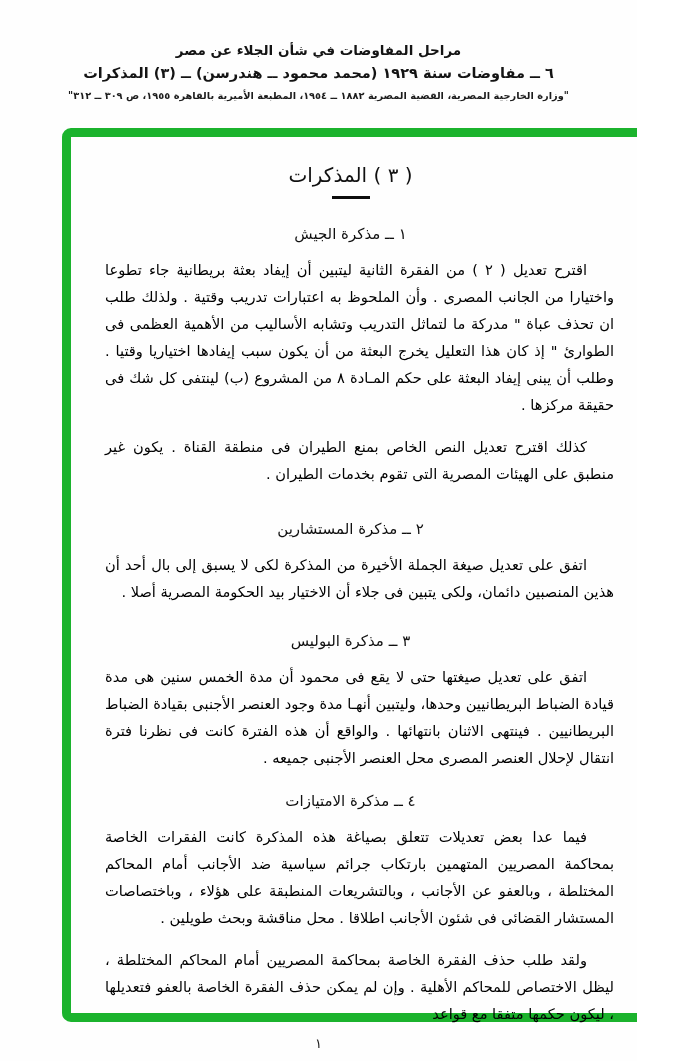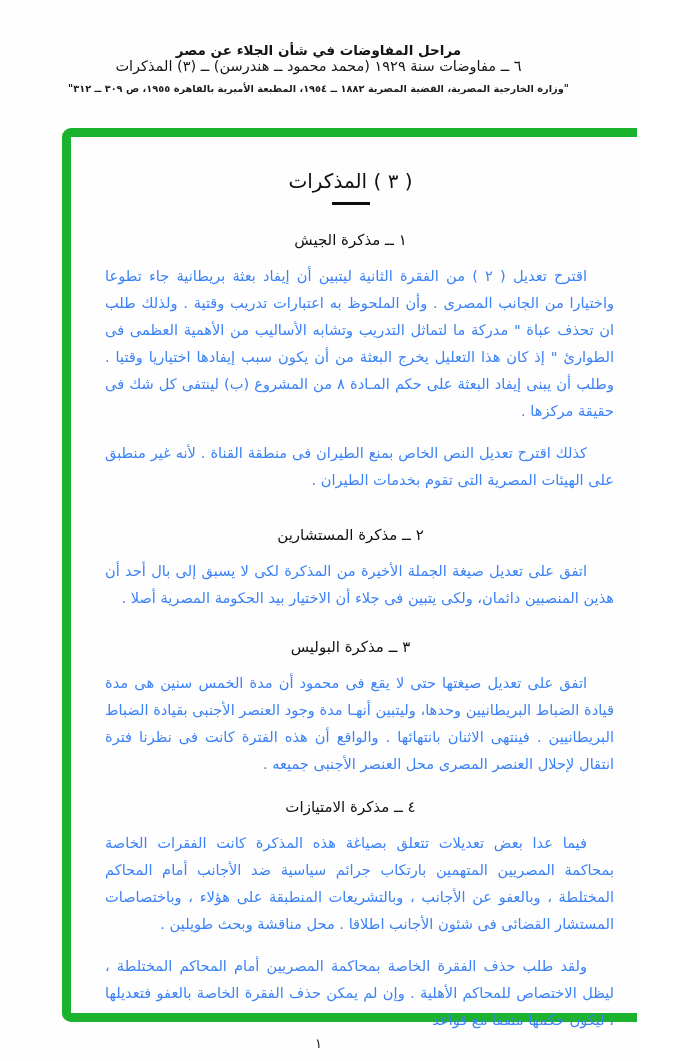--- a/index.html
+++ b/index.html
@@ -25,21 +25,22 @@
     text-align: center;
     direction: rtl;
   }
   .header-title {
     font-size: 13.5px;
     font-weight: bold;
     letter-spacing: 0.2px;
   }
   .header-subtitle {
     font-size: 14.5px;
-    font-weight: normal;
+    font-weight: bold;
+    margin-top: 7px;
   }
   .header-source {
     font-size: 9.8px;
     font-weight: bold;
     margin-top: 9px;
     color: #1c1c1c;
   }
   
   .green-box {
     position: absolute;
@@ -50,21 +51,21 @@
     box-sizing: border-box;
     border: 9px solid #1bb32d;
     border-radius: 9px;
     background: #fefefe;
     direction: rtl;
     padding: 15px 24px 0 16px;
   }
   .doc-title {
     text-align: center;
     font-size: 20px;
-    margin-top: 17px;
+    margin-top: 11px;
     color: #101010;
   }
   .title-rule {
     width: 38px;
     height: 2.5px;
     background: #0d0d0d;
     margin: 9px auto 0 auto;
   }
   .sec-heading {
     text-align: center;
@@ -77,21 +78,21 @@
   .sec-advisers .sec-heading { margin-top: 33px; }
   .sec-police   .sec-heading { margin-top: 27px; }
   .sec-capitulations .sec-heading { margin-top: 21px; }
   .para {
     margin: 0 0 15px 18px;
     font-size: 14.6px;
     line-height: 27px;
     text-align: justify;
     text-align-last: right;
     text-indent: 27px;
-    color: #3b82f6;
+    color: #000000;
   }
   
   .page-number {
     position: absolute;
     bottom: 10px;
     left: 0;
     right: 0;
     text-align: center;
     font-size: 13px;
     color: #1a1a1a;
@@ -109,21 +110,21 @@
   </header>
 
   <div class="green-box">
 
     <div class="doc-title">( ٣ ) المذكرات</div>
     <div class="title-rule"></div>
 
     <section class="sec-army">
       <h2 class="sec-heading">١ ــ مذكرة الجيش</h2>
       <p class="para">اقترح تعديل ( ٢ ) من الفقرة الثانية ليتبين أن إيفاد بعثة بريطانية جاء تطوعا واختيارا من الجانب المصرى . وأن الملحوظ به اعتبارات تدريب وقتية . ولذلك طلب ان تحذف عباة " مدركة ما لتماثل التدريب وتشابه الأساليب من الأهمية العظمى فى الطوارئ " إذ كان هذا التعليل يخرج البعثة من أن يكون سبب إيفادها اختياريا وقتيا . وطلب أن يبنى إيفاد البعثة على حكم المـادة ٨ من المشروع (ب) لينتفى كل شك فى حقيقة مركزها .</p>
-      <p class="para">كذلك اقترح تعديل النص الخاص بمنع الطيران فى منطقة القناة . لأنه غير منطبق على الهيئات المصرية التى تقوم بخدمات الطيران .</p>
+      <p class="para">كذلك اقترح تعديل النص الخاص بمنع الطيران فى منطقة القناة . يكون غير منطبق على الهيئات المصرية التى تقوم بخدمات الطيران .</p>
     </section>
 
     <section class="sec-advisers">
       <h2 class="sec-heading">٢ ــ مذكرة المستشارين</h2>
       <p class="para">اتفق على تعديل صيغة الجملة الأخيرة من المذكرة لكى لا يسبق إلى بال أحد أن هذين المنصبين دائمان، ولكى يتبين فى جلاء أن الاختيار بيد الحكومة المصرية أصلا .</p>
     </section>
 
     <section class="sec-police">
       <h2 class="sec-heading">٣ ــ مذكرة البوليس</h2>
       <p class="para">اتفق على تعديل صيغتها حتى لا يقع فى محمود أن مدة الخمس سنين هى مدة قيادة الضباط البريطانيين وحدها، وليتبين أنهـا مدة وجود العنصر الأجنبى بقيادة الضباط البريطانيين . فينتهى الاثنان بانتهائها . والواقع أن هذه الفترة كانت فى نظرنا فترة انتقال لإحلال العنصر المصرى محل العنصر الأجنبى جميعه .</p>

